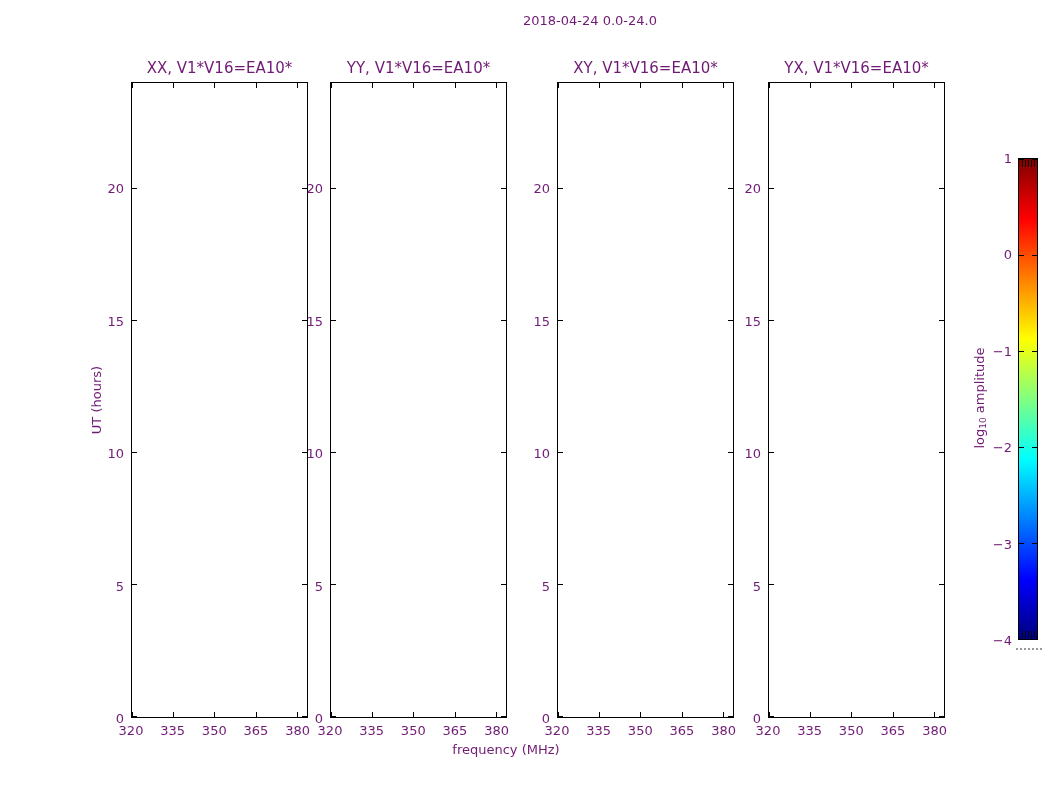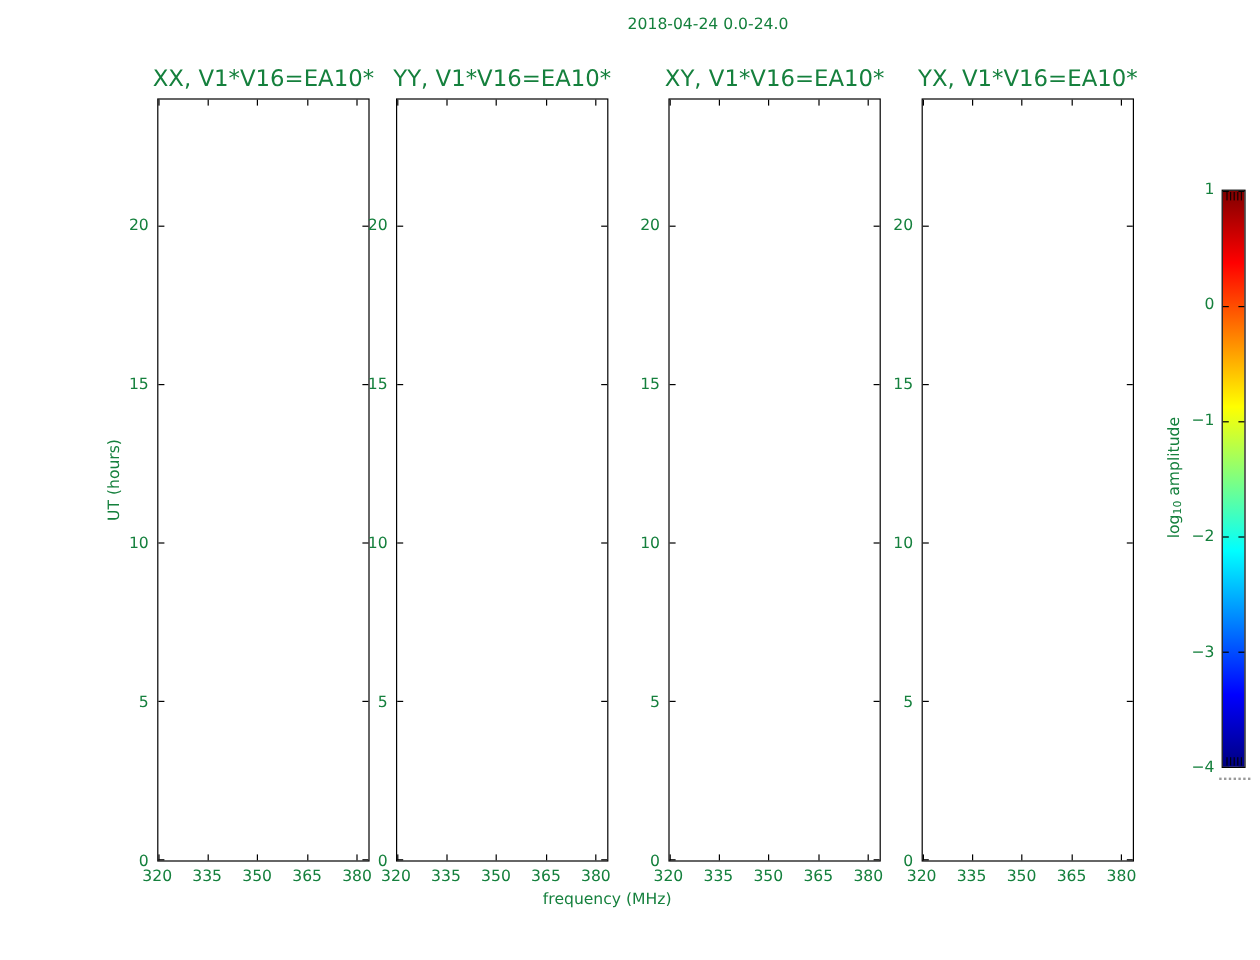--- a/index.html
+++ b/index.html
@@ -1,28 +1,28 @@
 <!DOCTYPE html>
 <html><head>
 <meta charset="utf-8">
 <style>
   html,body{margin:0;padding:0;background:#fff;}
   .fig{position:relative;width:1050px;height:800px;background:#fff;overflow:hidden;
-       font-family:"DejaVu Sans","Liberation Sans",sans-serif;color:#15803d;font-size:13px;}
+       font-family:"DejaVu Sans","Liberation Sans",sans-serif;color:#701a75;font-size:13px;}
   .txt{line-height:1;white-space:nowrap;}
   .suptitle{position:absolute;top:14px;left:590px;transform:translateX(-50%);}
   .xlabel{position:absolute;top:743px;left:506px;transform:translateX(-50%);}
   .ylabel{position:absolute;top:400px;left:96px;transform:translate(-50%,-50%) rotate(-90deg);}
   .cbar-label{position:absolute;top:398px;left:980px;transform:translate(-50%,-50%) rotate(-90deg);}
   .sub{font-size:9px;vertical-align:-2px;}
 
   .panel{position:absolute;top:82px;width:177px;height:636px;}
   .pbox{position:absolute;inset:0;border:1px solid #000;box-sizing:border-box;}
   .ptitle{position:absolute;bottom:calc(100% + 6px);left:50%;transform:translateX(-50%);
-          font-size:19px;line-height:1;white-space:nowrap;}
+          font-size:15px;line-height:1;white-space:nowrap;}
   .yt{position:absolute;right:calc(100% + 7px);transform:translateY(-50%);}
   .xt{position:absolute;top:calc(100% + 6px);transform:translateX(-50%);}
 
   .tm{position:absolute;background:#000;}
   .tm.xtt{width:1px;height:5px;top:0;}
   .tm.xtb{width:1px;height:5px;bottom:0;}
   .tm.ytl{width:5px;height:1px;left:0;}
   .tm.ytr{width:5px;height:1px;right:0;}
 
   .cbar-wrap{position:absolute;left:1018px;top:158px;width:20px;height:482px;}

